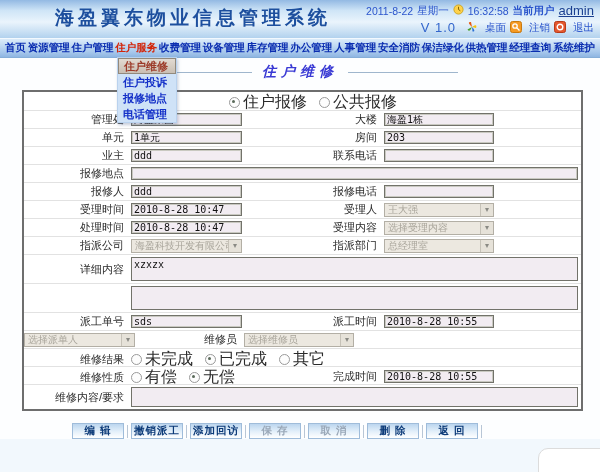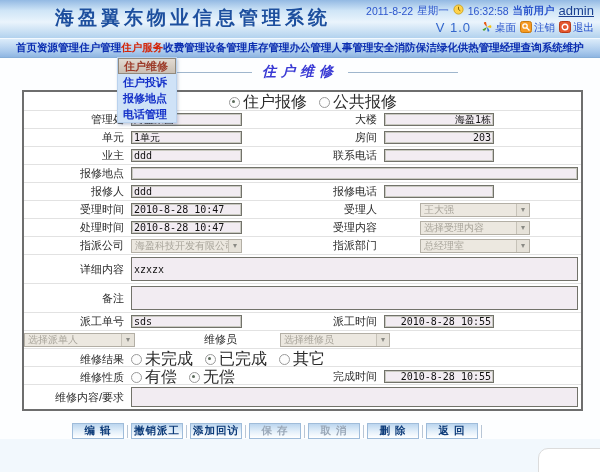--- a/index.html
+++ b/index.html
@@ -7,24 +7,24 @@
   .screen{position:relative;width:600px;height:472px;overflow:hidden;background:#f2f8fd;}
 
   
   .hdr{position:relative;height:38px;background:linear-gradient(180deg,#93b9e3 0%,#cfe5f7 28%,#eaf4fc 58%,#b2d2ee 100%);border-bottom:1px solid #f3f9fe;}
   .app-title{position:absolute;left:55px;top:5px;font-family:"DejaVu Serif",serif;font-weight:bold;font-size:19px;letter-spacing:4px;color:#1d4f9e;white-space:nowrap;}
   .hdr-right{position:absolute;right:6px;top:2px;text-align:center;}
   .hline{display:flex;justify-content:flex-end;align-items:center;gap:4px;height:17px;font-size:10.5px;color:#2b55cc;white-space:nowrap;}
   .cur-user{font-weight:bold;}
   .username{font-size:13px;color:#1a3f90;text-decoration:underline;cursor:pointer;}
   .version{font-size:13px;letter-spacing:1px;color:#3366cc;margin-right:6px;}
-  .hlink{display:flex;align-items:center;gap:2px;color:#2b55cc;cursor:pointer;}
-
-  
-  .menubar{height:18px;background:linear-gradient(180deg,#dcecfa 0%,#a9c9ec 70%,#8fb6e2 100%);border-bottom:1px solid #86aed8;display:flex;justify-content:space-between;align-items:center;padding:0 16px;}
+  .hlink{display:flex;align-items:center;gap:7px;color:#2b55cc;cursor:pointer;}
+
+  
+  .menubar{height:18px;background:linear-gradient(180deg,#dcecfa 0%,#a9c9ec 70%,#8fb6e2 100%);border-bottom:1px solid #86aed8;display:flex;justify-content:space-between;align-items:center;padding:0 5px;}
   .mi{font-size:10.5px;font-weight:bold;color:#0a2db0;white-space:nowrap;cursor:pointer;}
   .mi.active{color:#d42408;}
 
   
   .submenu{position:absolute;left:117px;top:57px;width:58px;background:#cfe2f7;border:1px solid #b9d2ee;box-shadow:1px 2px 3px rgba(90,110,150,.35);z-index:30;}
   .smi{height:16px;line-height:16px;padding:0 5px;font-size:11px;font-weight:bold;color:#1430c8;cursor:pointer;}
   .smi.active{background:linear-gradient(180deg,#e2dad1,#c9bfb3);border:1px solid #92897c;color:#9c3a28;line-height:14px;height:14px;}
 
   
   .main{background:#fdfeff;}
@@ -34,26 +34,26 @@
 
   
   .form-box{margin:6px 0 0 22px;width:561px;box-sizing:border-box;border:2px solid #6e6e6e;background:#fff;}
   .r{display:grid;grid-template-columns:107px 113px 140px 112px 1fr;align-items:center;height:17px;border-top:1px solid #e2e2e2;}
   .r.nb{border-top:none;}
   .r.t28{height:28px;}
   .r.t24{height:24px;}
   .r.t18{height:18px;}
   .lb{text-align:right;padding-right:7px;font-size:11px;color:#2a2a2a;white-space:nowrap;overflow:hidden;}
   .in{box-sizing:border-box;height:13px;width:111px;background:#f2ecf2;border:1px solid #72726a;outline:1px solid #c9c9c1;outline-offset:-2px;font-family:"DejaVu Sans Mono",monospace;font-size:10px;padding:0 2px;color:#111;}
-  .in.c4{width:110px;text-align:right;}
+  .in.c4{width:110px;}
   .in.full{grid-column:2/6;width:447px;}
-  .ta{box-sizing:border-box;grid-column:2/6;width:447px;height:24px;background:#f2ecf2;border:1px solid #72726a;resize:none;font-family:"DejaVu Sans Mono",monospace;font-size:10px;padding:6px 2px;color:#111;overflow:hidden;}
+  .ta{box-sizing:border-box;grid-column:2/6;width:447px;height:24px;background:#f2ecf2;border:1px solid #72726a;resize:none;font-family:"DejaVu Sans Mono",monospace;font-size:10px;padding:1px 2px;color:#111;overflow:hidden;}
   .ta.s{height:20px;}
   .seld{box-sizing:border-box;height:14px;width:111px;background:#ece8e0;border:1px solid #b3afa5;display:flex;align-items:center;justify-content:space-between;padding-left:3px;overflow:hidden;cursor:default;}
-  .seld.c4{width:110px;margin-left:36px;}
+  .seld.c4{width:110px;}
   .selt{font-size:10px;color:#a9a59b;white-space:nowrap;overflow:hidden;}
   .chev{flex:none;width:12px;align-self:stretch;background:#e6e2d9;border-left:1px solid #c6c2b8;color:#8a8a84;font-size:8px;display:flex;align-items:center;justify-content:center;}
   .radrow{grid-column:1/6;display:flex;align-items:center;padding-left:205px;}
   .radwrap{grid-column:2/4;display:flex;align-items:center;white-space:nowrap;}
   .rb{flex:none;width:9px;height:9px;border:1px solid #9a9a9a;border-radius:50%;background:#fdfdfd;display:inline-block;position:relative;margin-right:3px;cursor:pointer;}
   .rb.on::after{content:"";position:absolute;left:2px;top:2px;width:3px;height:3px;border-radius:50%;background:#5a6a5a;}
   .rlb{font-size:16px;color:#2a2a2a;margin-right:12px;}
 
   
   .btnbar{display:flex;align-items:center;margin:12px 10px 0 72px;}
@@ -219,21 +219,20 @@
           <span class="chev">▾</span>
         </div>
       </div>
 
       <div class="r t28">
         <span class="lb">详细内容</span>
         <textarea class="ta" style="">xzxzx</textarea>
       </div>
 
       <div class="r t28">
-        <span class="lb">备注</span>
         <textarea class="ta" style=""></textarea>
       </div>
 
       <div class="r">
         <span class="lb">派工单号</span>
         <input class="in" value="sds" style="">
         <span class="lb">派工时间</span>
         <input class="in c4" value="2010-8-28 10:55" style="">
       </div>
 

